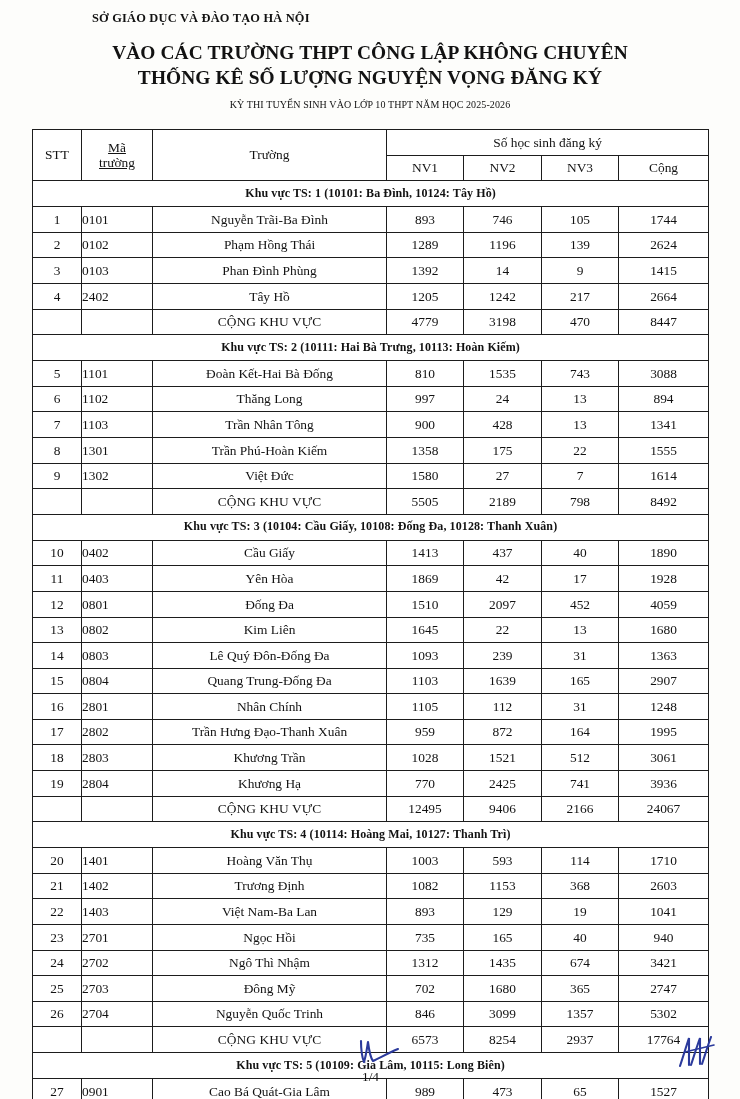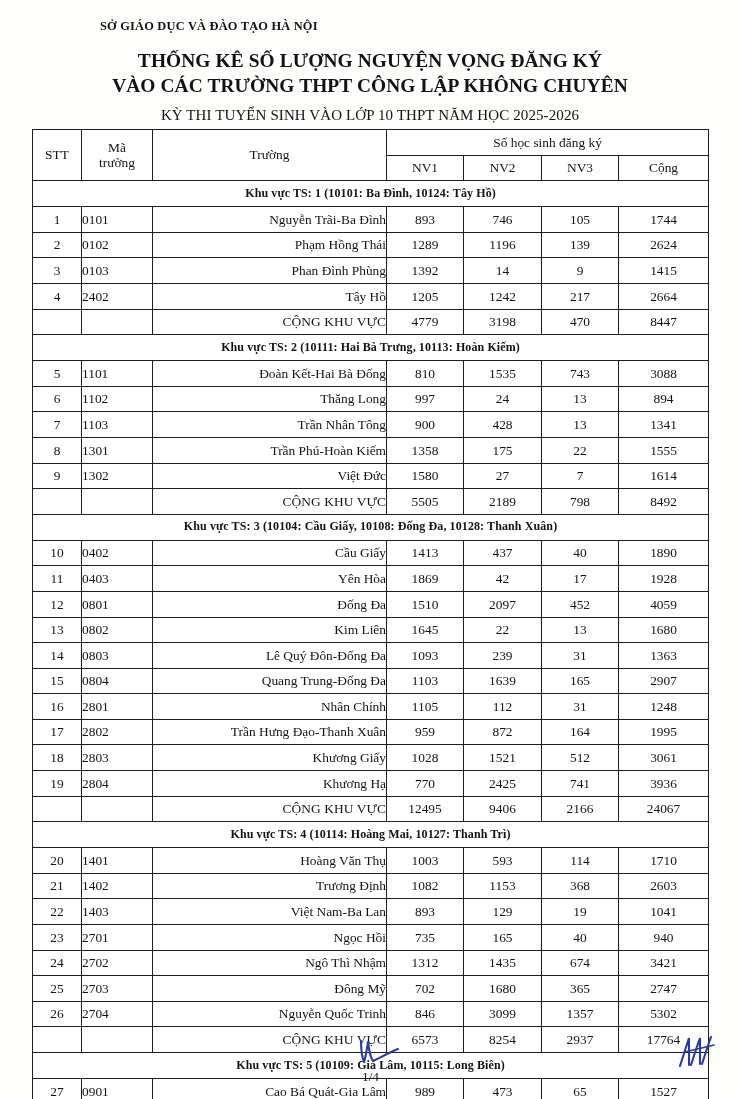--- a/index.html
+++ b/index.html
@@ -14,21 +14,21 @@
     font-family: "Liberation Serif", "DejaVu Serif", serif;
     color: #121212;
     position: relative;
     overflow: hidden;
   }
   .page {
     position: relative;
     width: 740px;
     height: 1099px;
     box-sizing: border-box;
-    padding: 8px;
+    padding: 0;
     border-radius: 7px;
   }
 
   
   .doc-header {
     padding-top: 11px;
     text-align: center;
   }
   .dept-line {
     text-align: left;
@@ -40,21 +40,21 @@
   }
   .main-title {
     margin-top: 13px;
     font-size: 19.4px;
     font-weight: bold;
     line-height: 1.32;
     letter-spacing: .1px;
   }
   .sub-title {
     margin-top: 7px;
-    font-size: 15px;
+    font-size: 10px;
     line-height: 1.3;
     letter-spacing: .1px;
   }
 
   
   .table-wrap {
     position: absolute;
     left: 32px;
     top: 129px;
     width: 676px;
@@ -93,34 +93,35 @@
   }
   th.h-group {
     height: 25px;
   }
   th.h-sub {
     height: 25px;
   }
   th.h-code .two-line {
     display: block;
     line-height: 1.16;
+    text-decoration: underline;
   }
 
   tr.region-row td {
     text-align: center;
     font-weight: bold;
     font-size: 12px;
     height: 25px;
     letter-spacing: .1px;
   }
 
   td.cell-stt  { text-align: center; }
   td.cell-code { text-align: left; }
   td.cell-school {
-    text-align: right;
+    text-align: center;
     padding-left: 5px;
     white-space: nowrap;
   }
   td.cell-num  { text-align: center; }
 
   tr.total-row td.cell-school {
     letter-spacing: .1px;
     margin-left: 20px;
   }
 
@@ -150,22 +151,22 @@
   .sign-left svg, .sign-right svg { display: block; }
 </style>
 </head>
 <body>
 
 <div class="page">
 
   <div class="doc-header">
     <div class="dept-line">SỞ GIÁO DỤC VÀ ĐÀO TẠO HÀ NỘI</div>
     <div class="main-title">
+      <div>VÀO CÁC TRƯỜNG THPT CÔNG LẬP KHÔNG CHUYÊN</div>
       <div>THỐNG KÊ SỐ LƯỢNG NGUYỆN VỌNG ĐĂNG KÝ</div>
-      <div>VÀO CÁC TRƯỜNG THPT CÔNG LẬP KHÔNG CHUYÊN</div>
     </div>
     <div class="sub-title">KỲ THI TUYỂN SINH VÀO LỚP 10 THPT NĂM HỌC 2025-2026</div>
   </div>
 
   <div class="table-wrap">
     <table class="stats">
       <colgroup>
         <col class="c-stt">
           <col class="c-code">
           <col class="c-school">
@@ -368,21 +369,21 @@
             <td class="cell-code">2802</td>
             <td class="cell-school">Trần Hưng Đạo-Thanh Xuân</td>
             <td class="cell-num">959</td>
             <td class="cell-num">872</td>
             <td class="cell-num">164</td>
             <td class="cell-num">1995</td>
           </tr>
           <tr>
             <td class="cell-stt">18</td>
             <td class="cell-code">2803</td>
-            <td class="cell-school">Khương Giấy</td>
+            <td class="cell-school">Khương Trần</td>
             <td class="cell-num">1028</td>
             <td class="cell-num">1521</td>
             <td class="cell-num">512</td>
             <td class="cell-num">3061</td>
           </tr>
           <tr>
             <td class="cell-stt">19</td>
             <td class="cell-code">2804</td>
             <td class="cell-school">Khương Hạ</td>
             <td class="cell-num">770</td>

